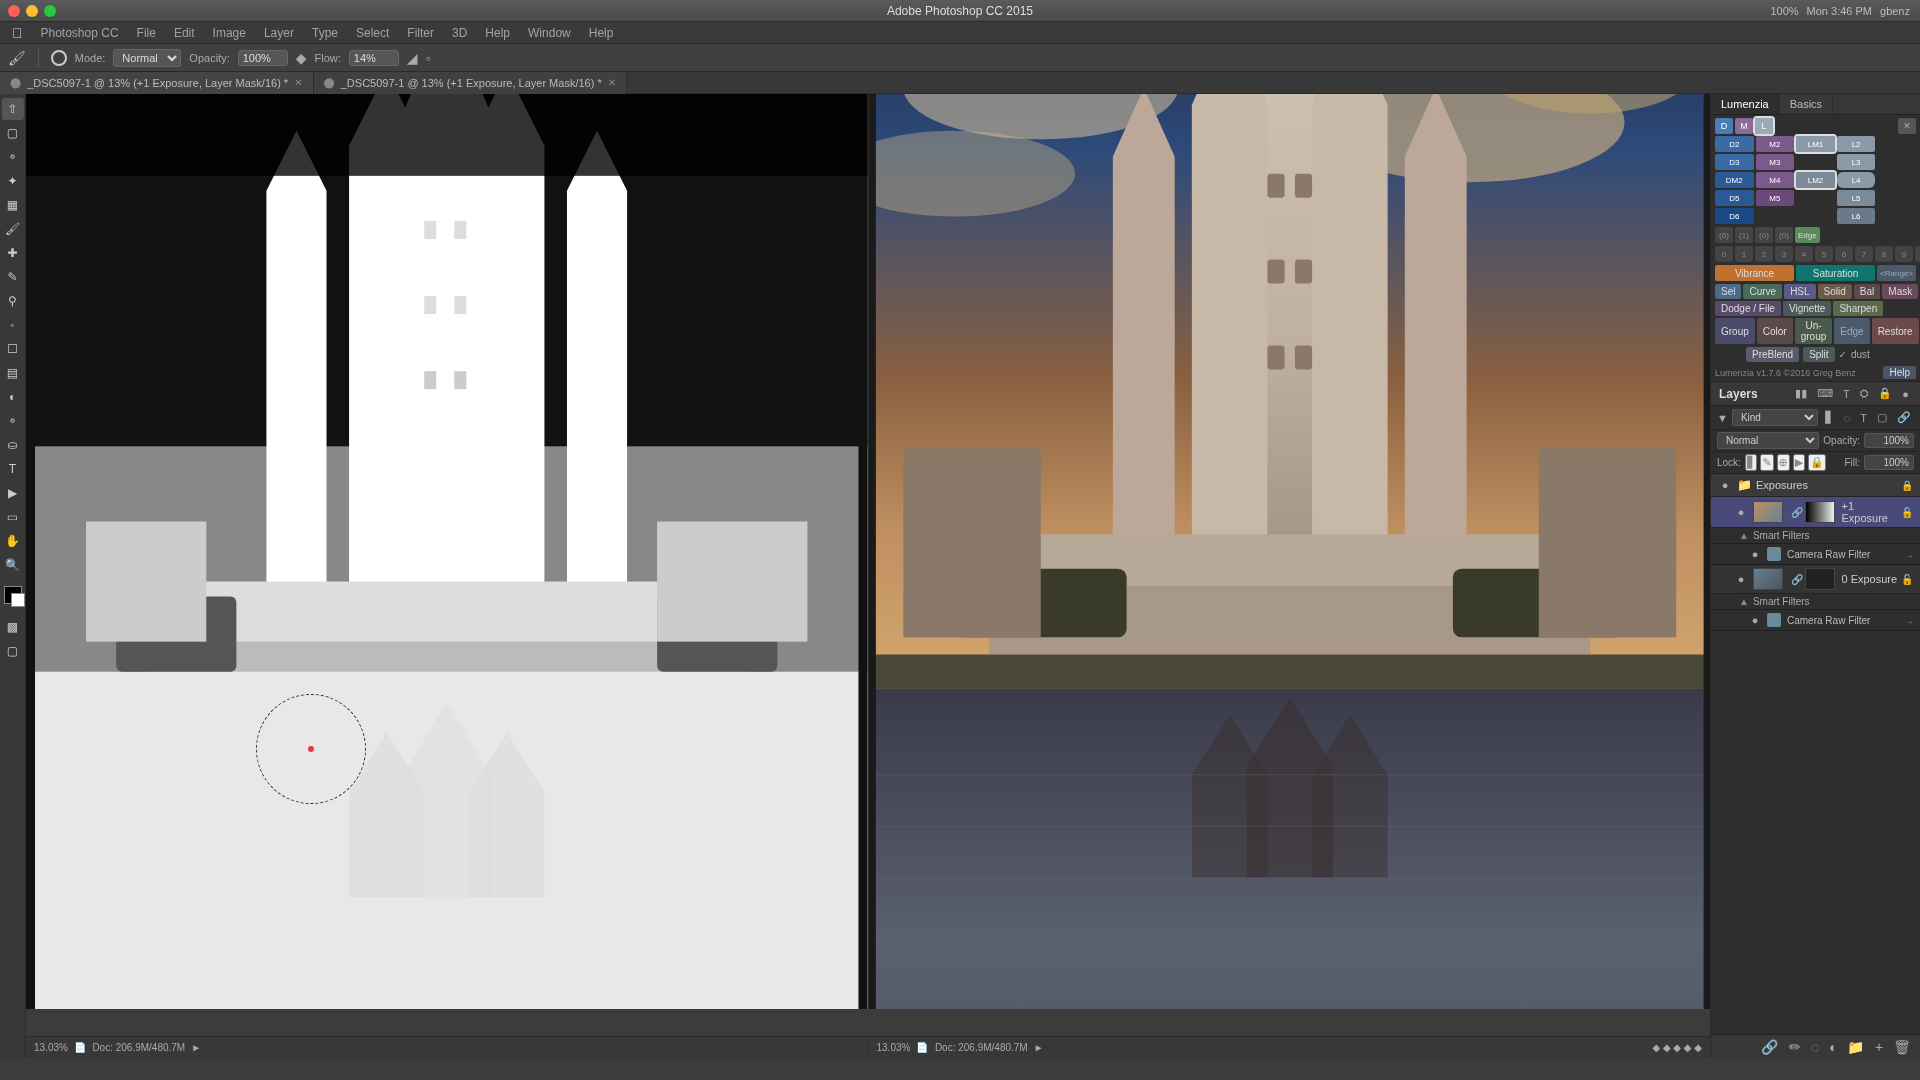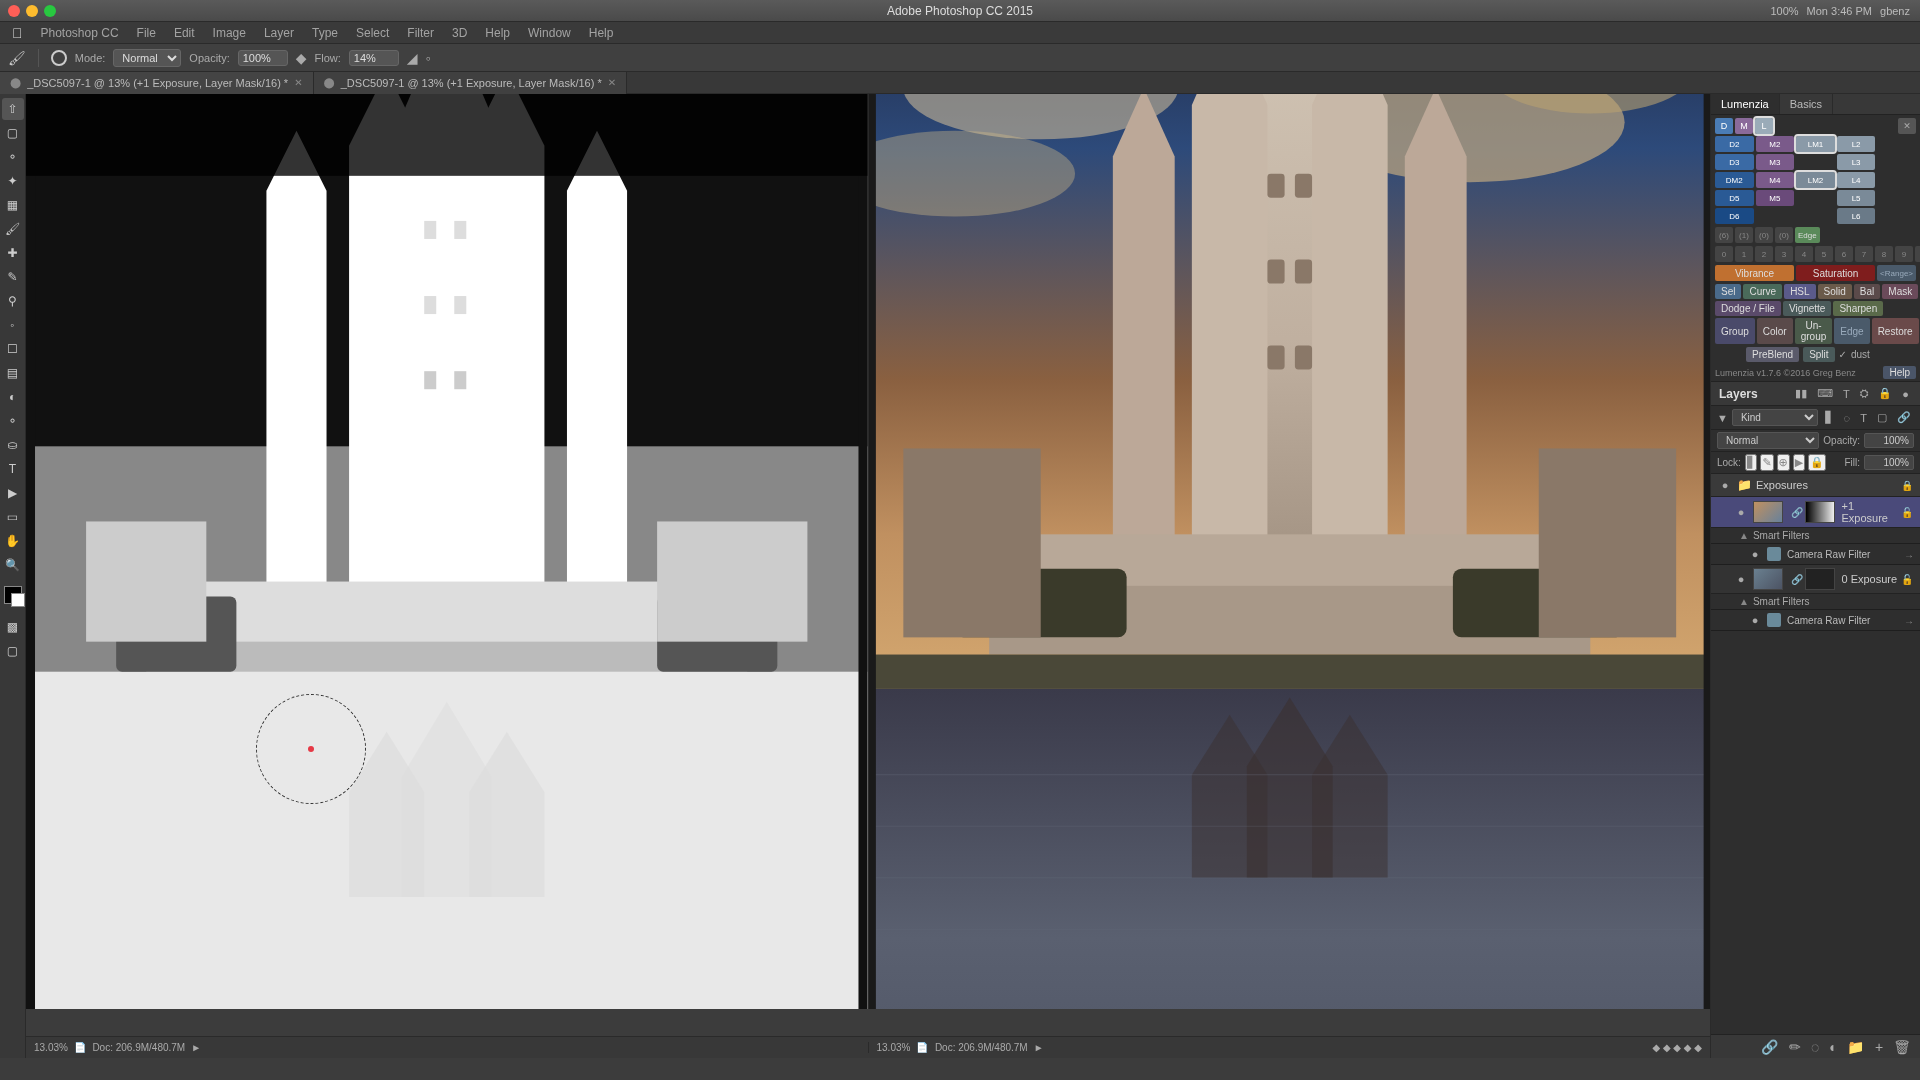--- a/index.html
+++ b/index.html
@@ -823,21 +823,21 @@
         <div class="lc" style="background:#3a6aa5;color:#fff;font-size:8px;">D3</div>
         <div class="lc" style="background:#7a5a8a;color:#fff;font-size:8px;">M3</div>
         <div></div>
         <div class="lc" style="background:#8a9aa8;color:#fff;font-size:8px;">L3</div>
         <div></div>
       </div>
       <div style="display:grid;grid-template-columns:repeat(5,1fr);gap:2px;padding:1px 4px;">
         <div class="lc" style="background:#2a5a95;color:#fff;font-size:8px;">DM2</div>
         <div class="lc" style="background:#7a5a8a;color:#fff;font-size:8px;">M4</div>
         <div class="lc" style="background:#7a8a98;color:#fff;font-size:8px;outline:2px solid #ddd;">LM2</div>
-        <div class="lc" style="background:#8a9aa8;color:#fff;font-size:8px;">L4</div>
+        <div class="lc" style="background:#8a9aa8;color:#fff;font-size:8px;border-radius:6px;">L4</div>
         <div></div>
       </div>
       <div style="display:grid;grid-template-columns:repeat(5,1fr);gap:2px;padding:1px 4px;">
         <div class="lc" style="background:#2a5a95;color:#fff;font-size:8px;text-align:right;">D5</div>
         <div class="lc" style="background:#6a4a7a;color:#fff;font-size:8px;">M5</div>
         <div></div>
         <div class="lc" style="background:#7a8a98;color:#fff;font-size:8px;">L5</div>
         <div></div>
       </div>
       <div style="display:grid;grid-template-columns:repeat(5,1fr);gap:2px;padding:1px 4px;">
@@ -865,21 +865,21 @@
         <div class="lc" style="background:#444;color:#888;font-size:8px;">6</div>
         <div class="lc" style="background:#444;color:#888;font-size:8px;">7</div>
         <div class="lc" style="background:#444;color:#888;font-size:8px;">8</div>
         <div class="lc" style="background:#444;color:#888;font-size:8px;">9</div>
         <div class="lc" style="background:#444;color:#888;font-size:8px;">10</div>
 
       </div>
 
       <div style="display:flex;gap:2px;padding:2px 4px;">
         <button class="panel-btn" style="background:#c07030;flex:1;">Vibrance</button>
-        <button class="panel-btn" style="background:#7f1d1d;flex:1;text-align:center;">Saturation</button>
+        <button class="panel-btn" style="background:#0f766e;flex:1;text-align:center;">Saturation</button>
         <div class="lc" style="background:#4a5a6a;color:#9ab;font-size:8px;margin-left:auto;">&lt;Range&gt;</div>
       </div>
 
       <div style="display:flex;gap:2px;padding:1px 4px;">
         <button class="panel-btn" style="background:#4a6a8a;">Sel</button>
         <button class="panel-btn" style="background:#4a6a5a;">Curve</button>
         <button class="panel-btn" style="background:#5a5a8a;">HSL</button>
         <button class="panel-btn" style="background:#6a5a4a;">Solid</button>
         <button class="panel-btn" style="background:#5a4a4a;">Bal</button>
         <button class="panel-btn" style="background:#6a4a5a;">Mask</button>

